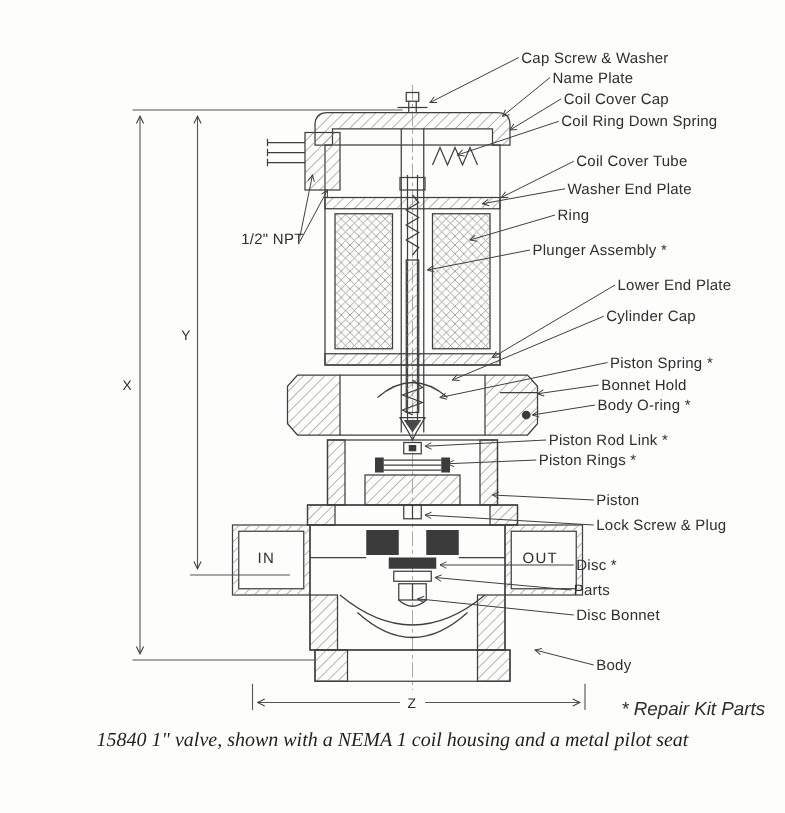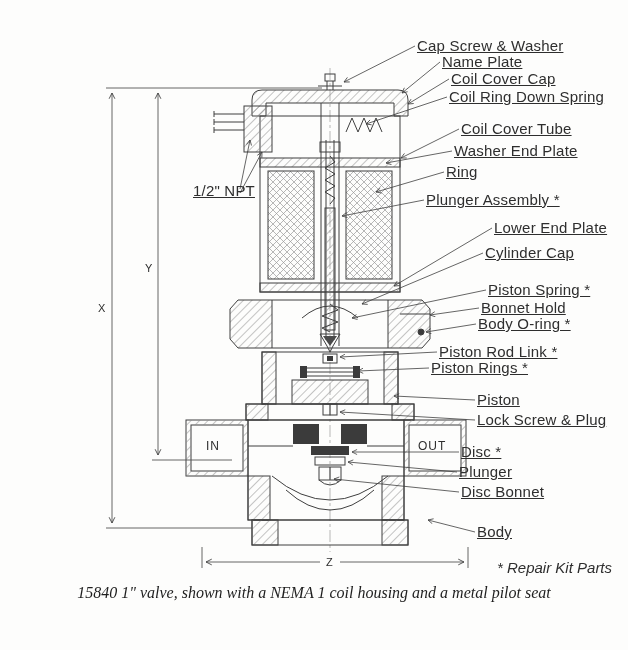--- a/index.html
+++ b/index.html
@@ -1,19 +1,19 @@
 <!DOCTYPE html>
 <html><head>
 <meta charset="utf-8">
 <style>
   html,body{margin:0;padding:0;background:#e9e9e7;}
   #page{position:relative;width:628px;height:650px;background:#fdfdfc;margin:0 auto;overflow:hidden;
         font-family:"Liberation Sans",sans-serif;}
   svg{position:absolute;left:0;top:0;}
-  .lbl{position:absolute;font-size:15px;letter-spacing:.2px;color:#2e2e2e;white-space:nowrap;line-height:10px;text-decoration:underline;}
+  .lbl{position:absolute;font-size:12px;letter-spacing:.2px;color:#2e2e2e;white-space:nowrap;line-height:10px;}
   .dim-note{position:absolute;font-size:15px;font-style:italic;color:#2e2e2e;white-space:nowrap;}
   #caption{position:absolute;left:0;top:584px;width:100%;text-align:center;
            font-family:"Liberation Serif",serif;font-style:italic;font-size:16px;color:#1f1f1f;}
 </style>
 </head>
 <body>
 
 <div id="page">
 
 <svg width="628" height="650" viewBox="0 0 628 650">
@@ -207,21 +207,21 @@
 <div class="lbl" style="left:494px;top:223px">Lower End Plate</div>
 <div class="lbl" style="left:485px;top:248px">Cylinder Cap</div>
 <div class="lbl" style="left:488px;top:285px">Piston Spring *</div>
 <div class="lbl" style="left:481px;top:303px">Bonnet Hold</div>
 <div class="lbl" style="left:478px;top:319px">Body O-ring *</div>
 <div class="lbl" style="left:439px;top:347px">Piston Rod Link *</div>
 <div class="lbl" style="left:431px;top:363px">Piston Rings *</div>
 <div class="lbl" style="left:477px;top:395px">Piston</div>
 <div class="lbl" style="left:477px;top:415px">Lock Screw &amp; Plug</div>
 <div class="lbl" style="left:461px;top:447px">Disc *</div>
-<div class="lbl" style="left:459px;top:467px">Plunger</div>
+<div class="lbl" style="left:459px;top:467px">Parts</div>
 <div class="lbl" style="left:461px;top:487px">Disc Bonnet</div>
 <div class="lbl" style="left:477px;top:527px">Body</div>
 
 <div class="lbl" style="left:193px;top:186px">1/2" NPT</div>
 
 <div class="dim-note" style="left:497px;top:559px">* Repair Kit Parts</div>
 
 <div id="caption">15840 1" valve, shown with a NEMA 1 coil housing and a metal pilot seat</div>
 
 </div>

